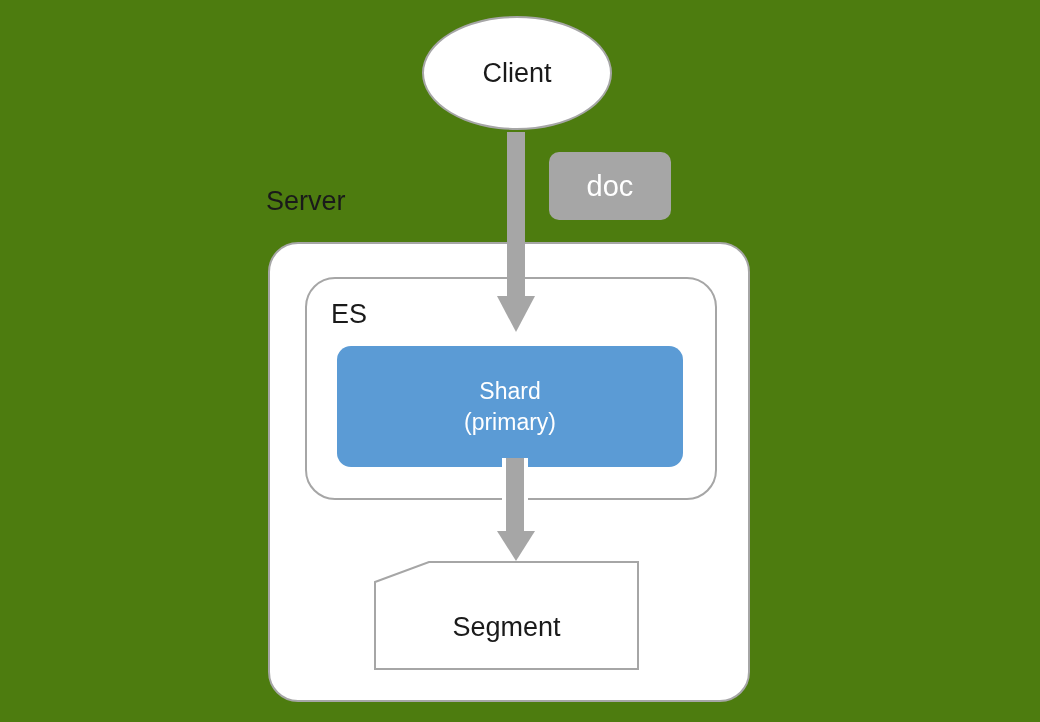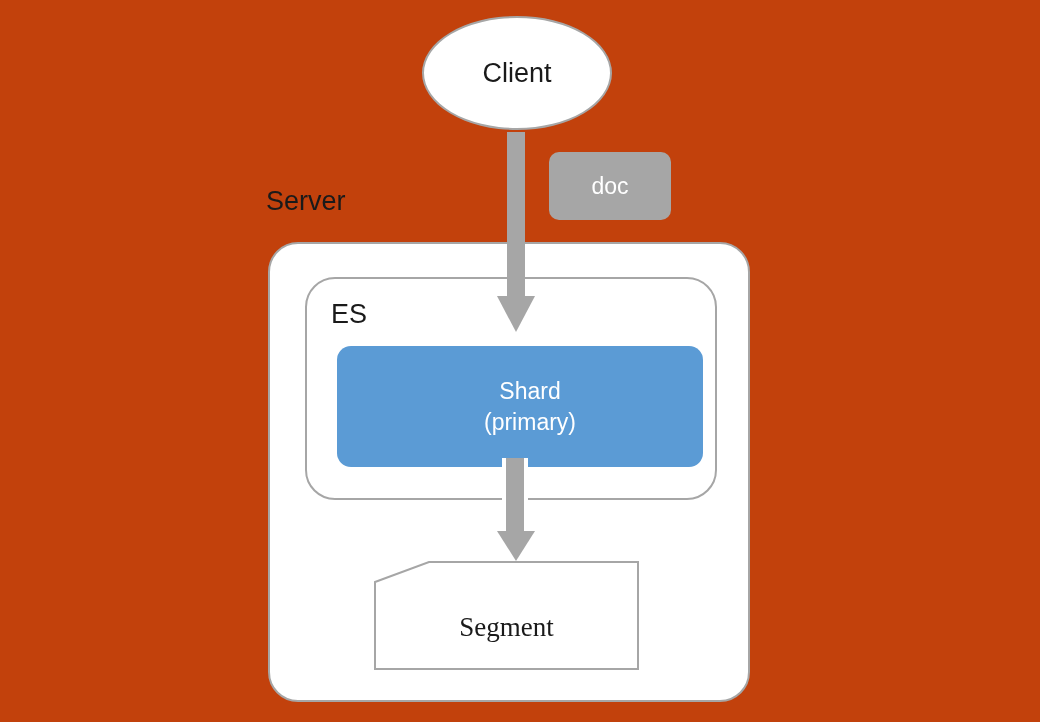--- a/index.html
+++ b/index.html
@@ -1,20 +1,20 @@
 <!DOCTYPE html>
 <html><head>
 <meta charset="utf-8">
 <style>
   html, body { margin: 0; padding: 0; background: #ffffff; }
   .stage {
     position: relative;
     width: 1040px;
     height: 722px;
-    background: #c2410c;
+    background: #4d7c0f;
     overflow: hidden;
     font-family: "Liberation Sans", sans-serif;
     color: #1a1a1a;
   }
   .abs { position: absolute; }
 
   
   .client-ellipse {
     left: 422px; top: 16px; width: 186px; height: 110px;
     border: 2px solid #a6a6a6;
@@ -25,21 +25,21 @@
     z-index: 3;
   }
 
   
   .doc-badge {
     left: 549px; top: 152px; width: 122px; height: 68px;
     background: #a6a6a6;
     border-radius: 10px;
     color: #ffffff;
     display: flex; align-items: center; justify-content: center;
-    font-size: 23px;
+    font-size: 29px;
     z-index: 6;
   }
 
   
   .server-label { left: 266px; top: 186px; font-size: 27px; z-index: 2; }
   .es-label     { left: 331px; top: 299px; font-size: 27px; z-index: 2; text-align: right; }
 
   
   .server-box {
     left: 268px; top: 242px; width: 478px; height: 456px;
@@ -60,21 +60,20 @@
   .shard-node {
     left: 337px; top: 346px; width: 346px; height: 121px;
     background: #5b9bd5;
     border-radius: 14px;
     color: #ffffff;
     display: flex; flex-direction: column; align-items: center; justify-content: center;
     font-size: 23px;
     line-height: 31px;
     text-align: center;
     z-index: 4;
-    padding-left: 20px;
   }
 
   
   .arrow1-shaft {
     left: 507px; top: 132px; width: 18px; height: 164px;
     background: #a6a6a6;
     z-index: 5;
   }
   .arrow1-head {
     left: 497px; top: 296px; width: 0; height: 0;
@@ -98,21 +97,20 @@
     z-index: 5;
   }
 
   
   .segment-shape { left: 374px; top: 561px; z-index: 3; }
   .segment-label {
     left: 374px; top: 612px; width: 265px;
     text-align: center;
     font-size: 27px;
     z-index: 4;
-    font-family: Liberation Serif, serif;
   }
 
   
   .watermark {
     right: 18px; bottom: 19px;
     font-size: 19px;
     color: #c9c9c9;
     z-index: 7;
     letter-spacing: 1px;
   }

